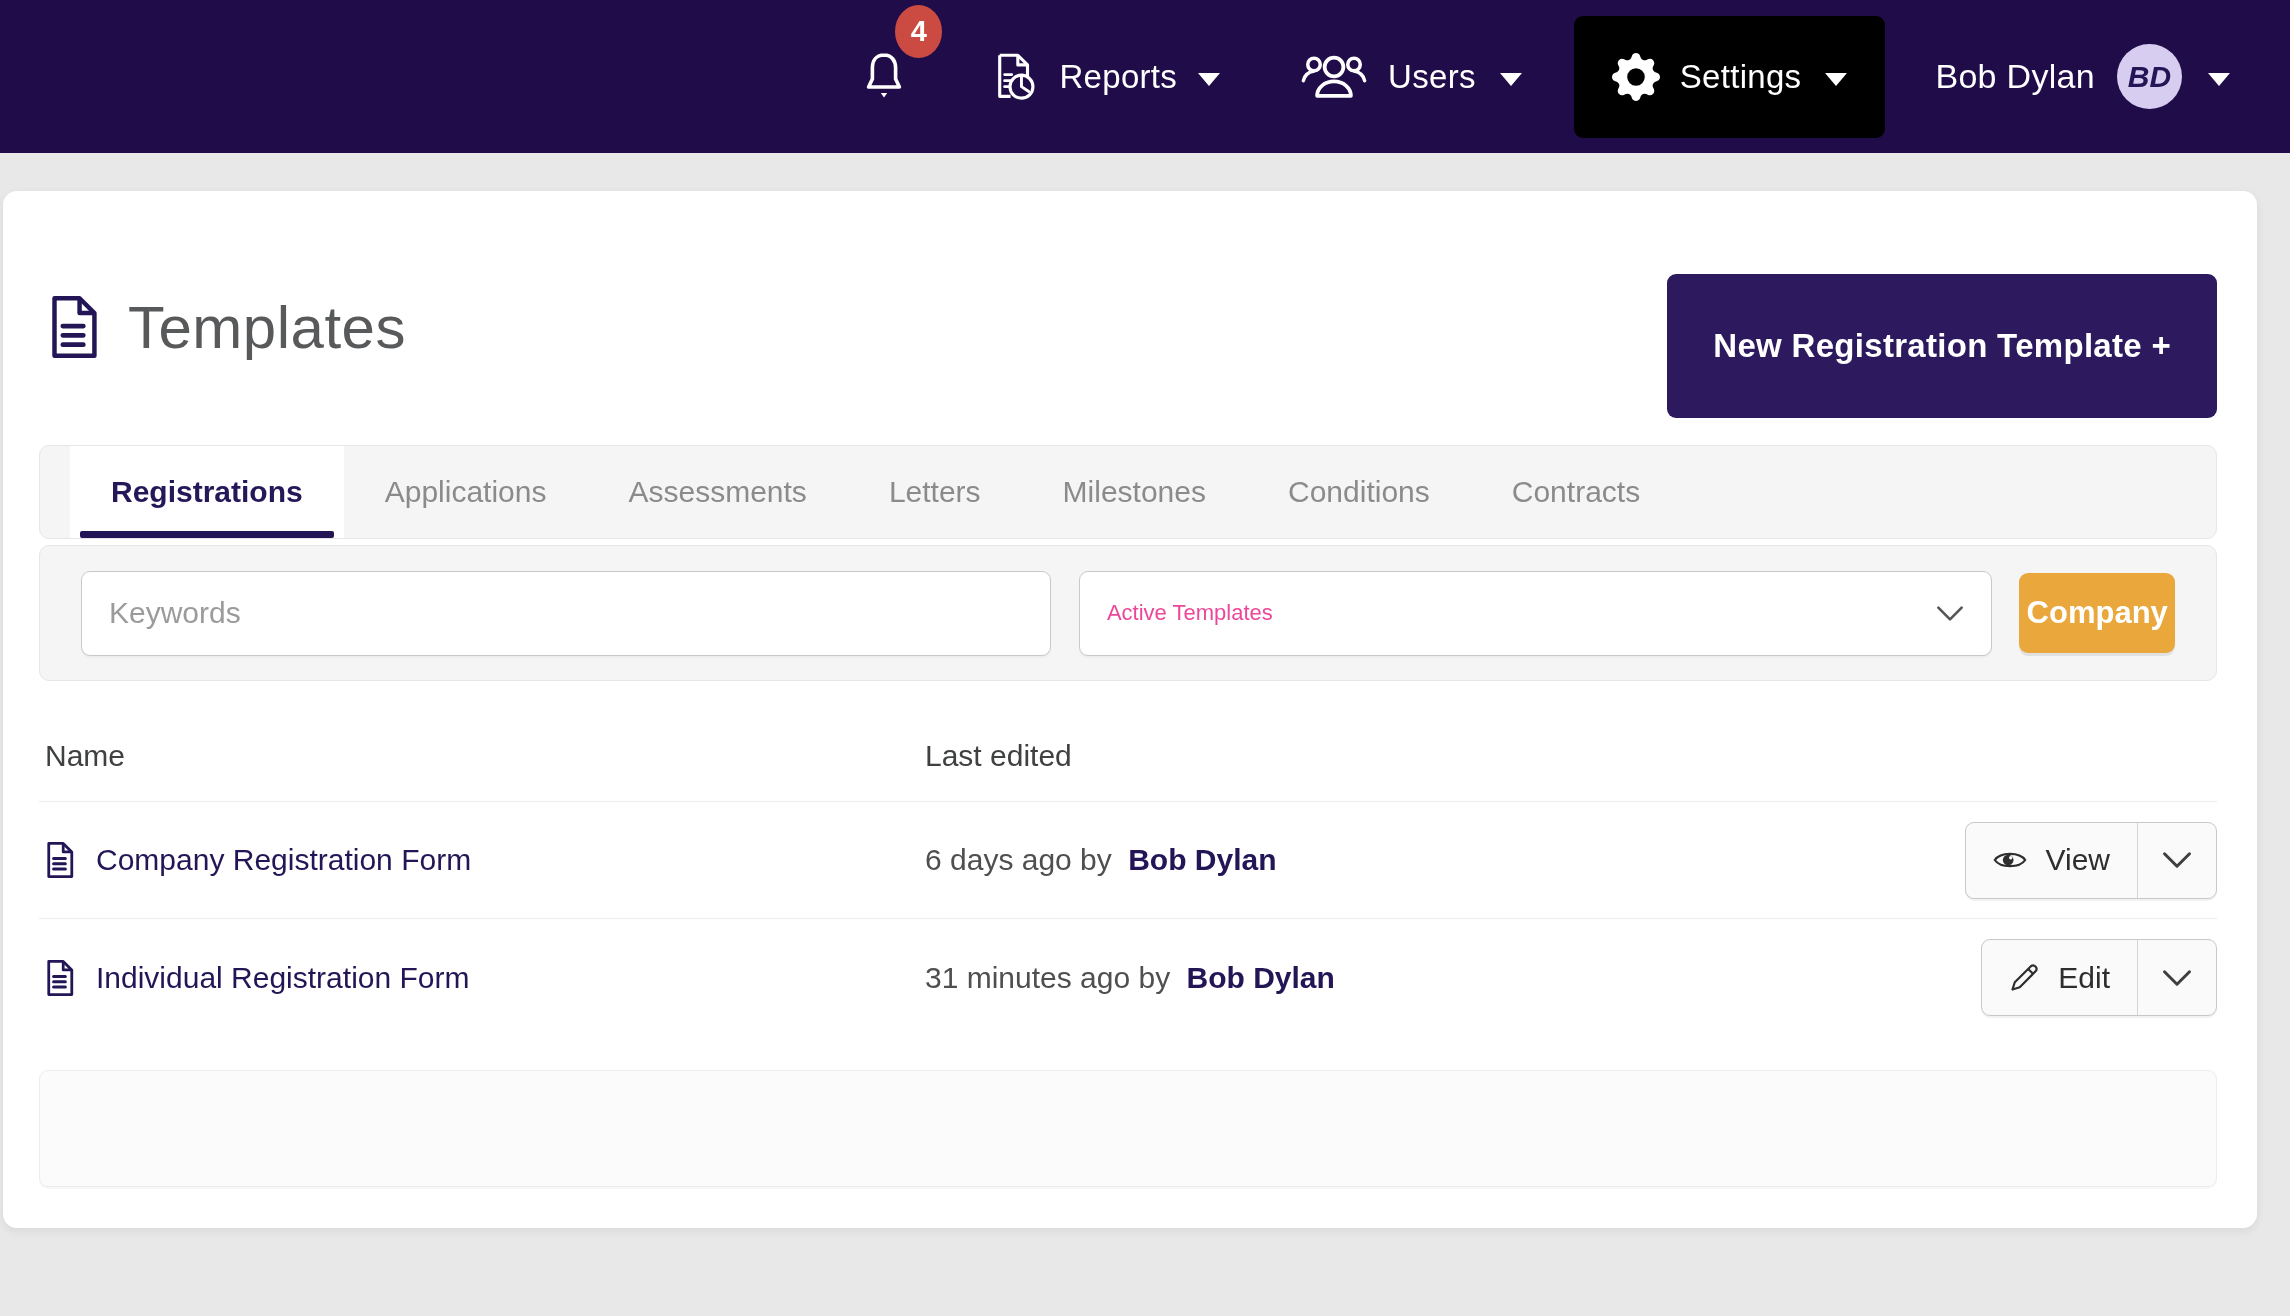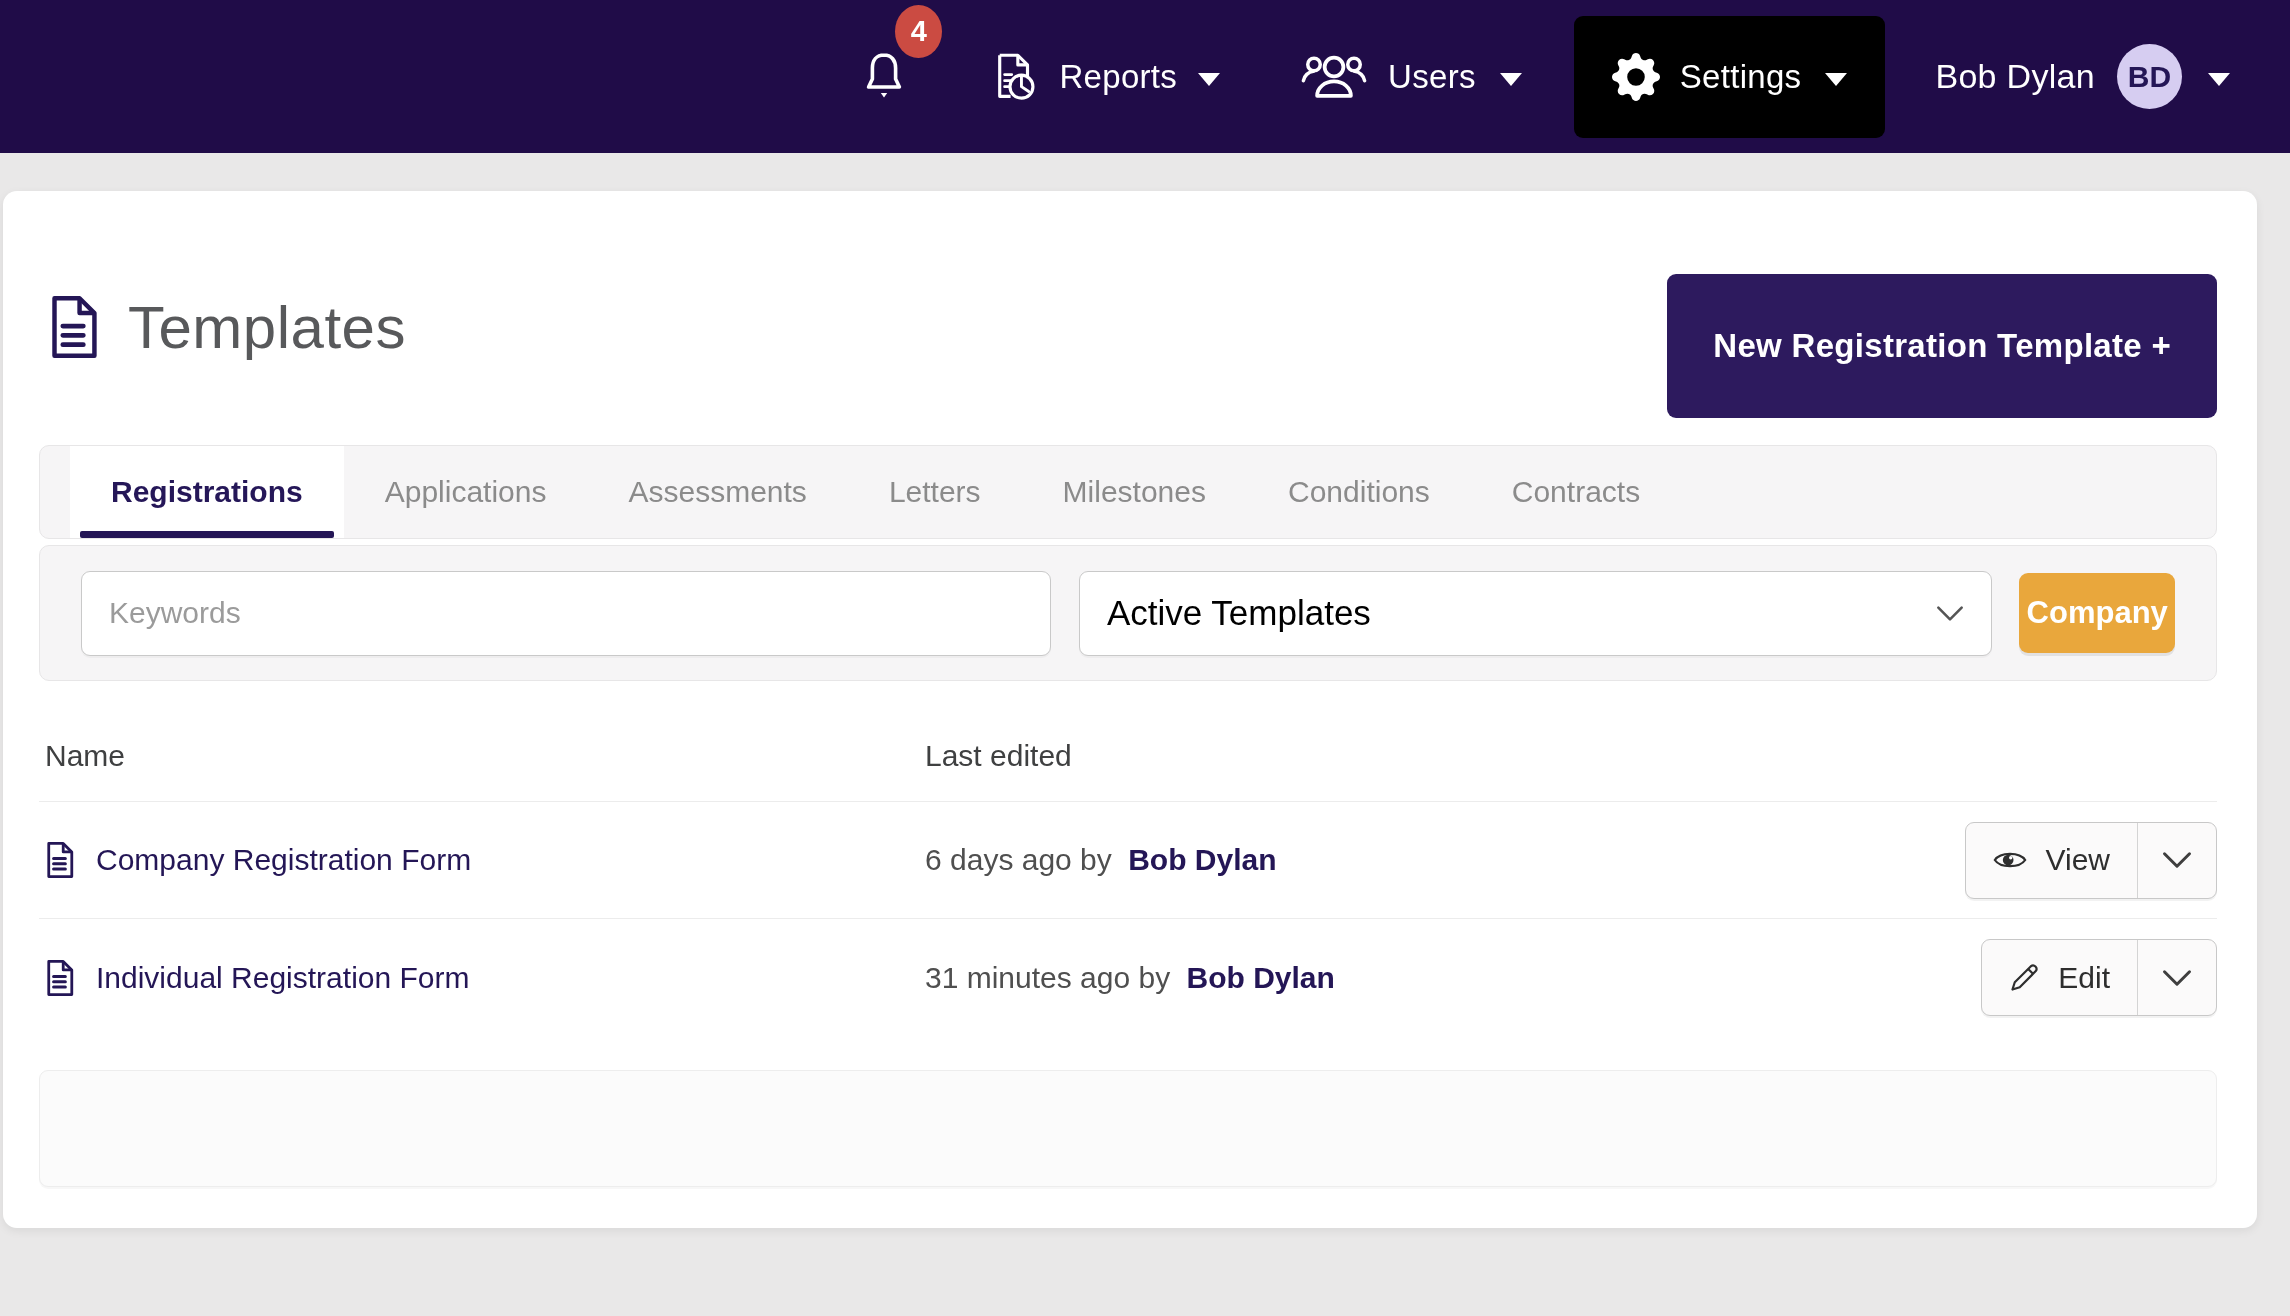--- a/index.html
+++ b/index.html
@@ -45,21 +45,21 @@
     width:0; height:0; margin-left:4px; margin-top:6px;
     border-left:11px solid transparent; border-right:11px solid transparent;
     border-top:13px solid #fff;
   }
   .nav-user { display:flex; align-items:center; gap:22px; cursor:pointer; }
   .nav-user-name { color:#fff; font-size:34px; font-weight:500; letter-spacing:.3px; }
   .avatar {
     width:65px; height:65px; border-radius:50%;
     background:#d6cdf1; color:#241656;
     font-size:30px; font-weight:bold;
-    display:flex; align-items:center; justify-content:center;
+    display:flex; align-items:center; justify-content:center;font-style:italic;
   }
 
   
   .card {
     position:absolute; left:3px; top:191px; width:2254px; height:1037px;
     background:#fff; border-radius:14px;
     box-shadow:0 3px 10px rgba(0,0,0,0.07);
   }
 
   .title-row {
@@ -105,21 +105,21 @@
     box-shadow:0 2px 0 rgba(0,0,0,0.03);
   }
   .kw-input::placeholder { color:#9b9b9b; }
   .status-select {
     width:938px; height:85px; margin-right:27px;
     border:1px solid #c9c9c9; border-radius:9px; background:#fff;
     display:flex; align-items:center; justify-content:space-between;
     padding:0 27px; cursor:pointer;
     box-shadow:0 2px 0 rgba(0,0,0,0.03);
   }
-  .status-select-value { font-size:35px; color:#000000; }
+  .status-select-value { font-size:22px; color:#ec4899; }
   .search-btn {
     width:160px; height:80px;
     background:#e9a73c; border:none; border-radius:9px;
     color:#fff; font-family:inherit; font-size:31px; font-weight:600;
     cursor:pointer; box-shadow:0 3px 0 rgba(0,0,0,0.08);
   }
 
   
   .table { position:absolute; top:520px; left:36px; right:40px; }
   .thead, .tr { display:grid; grid-template-columns:886px 1fr 260px; align-items:center; }

